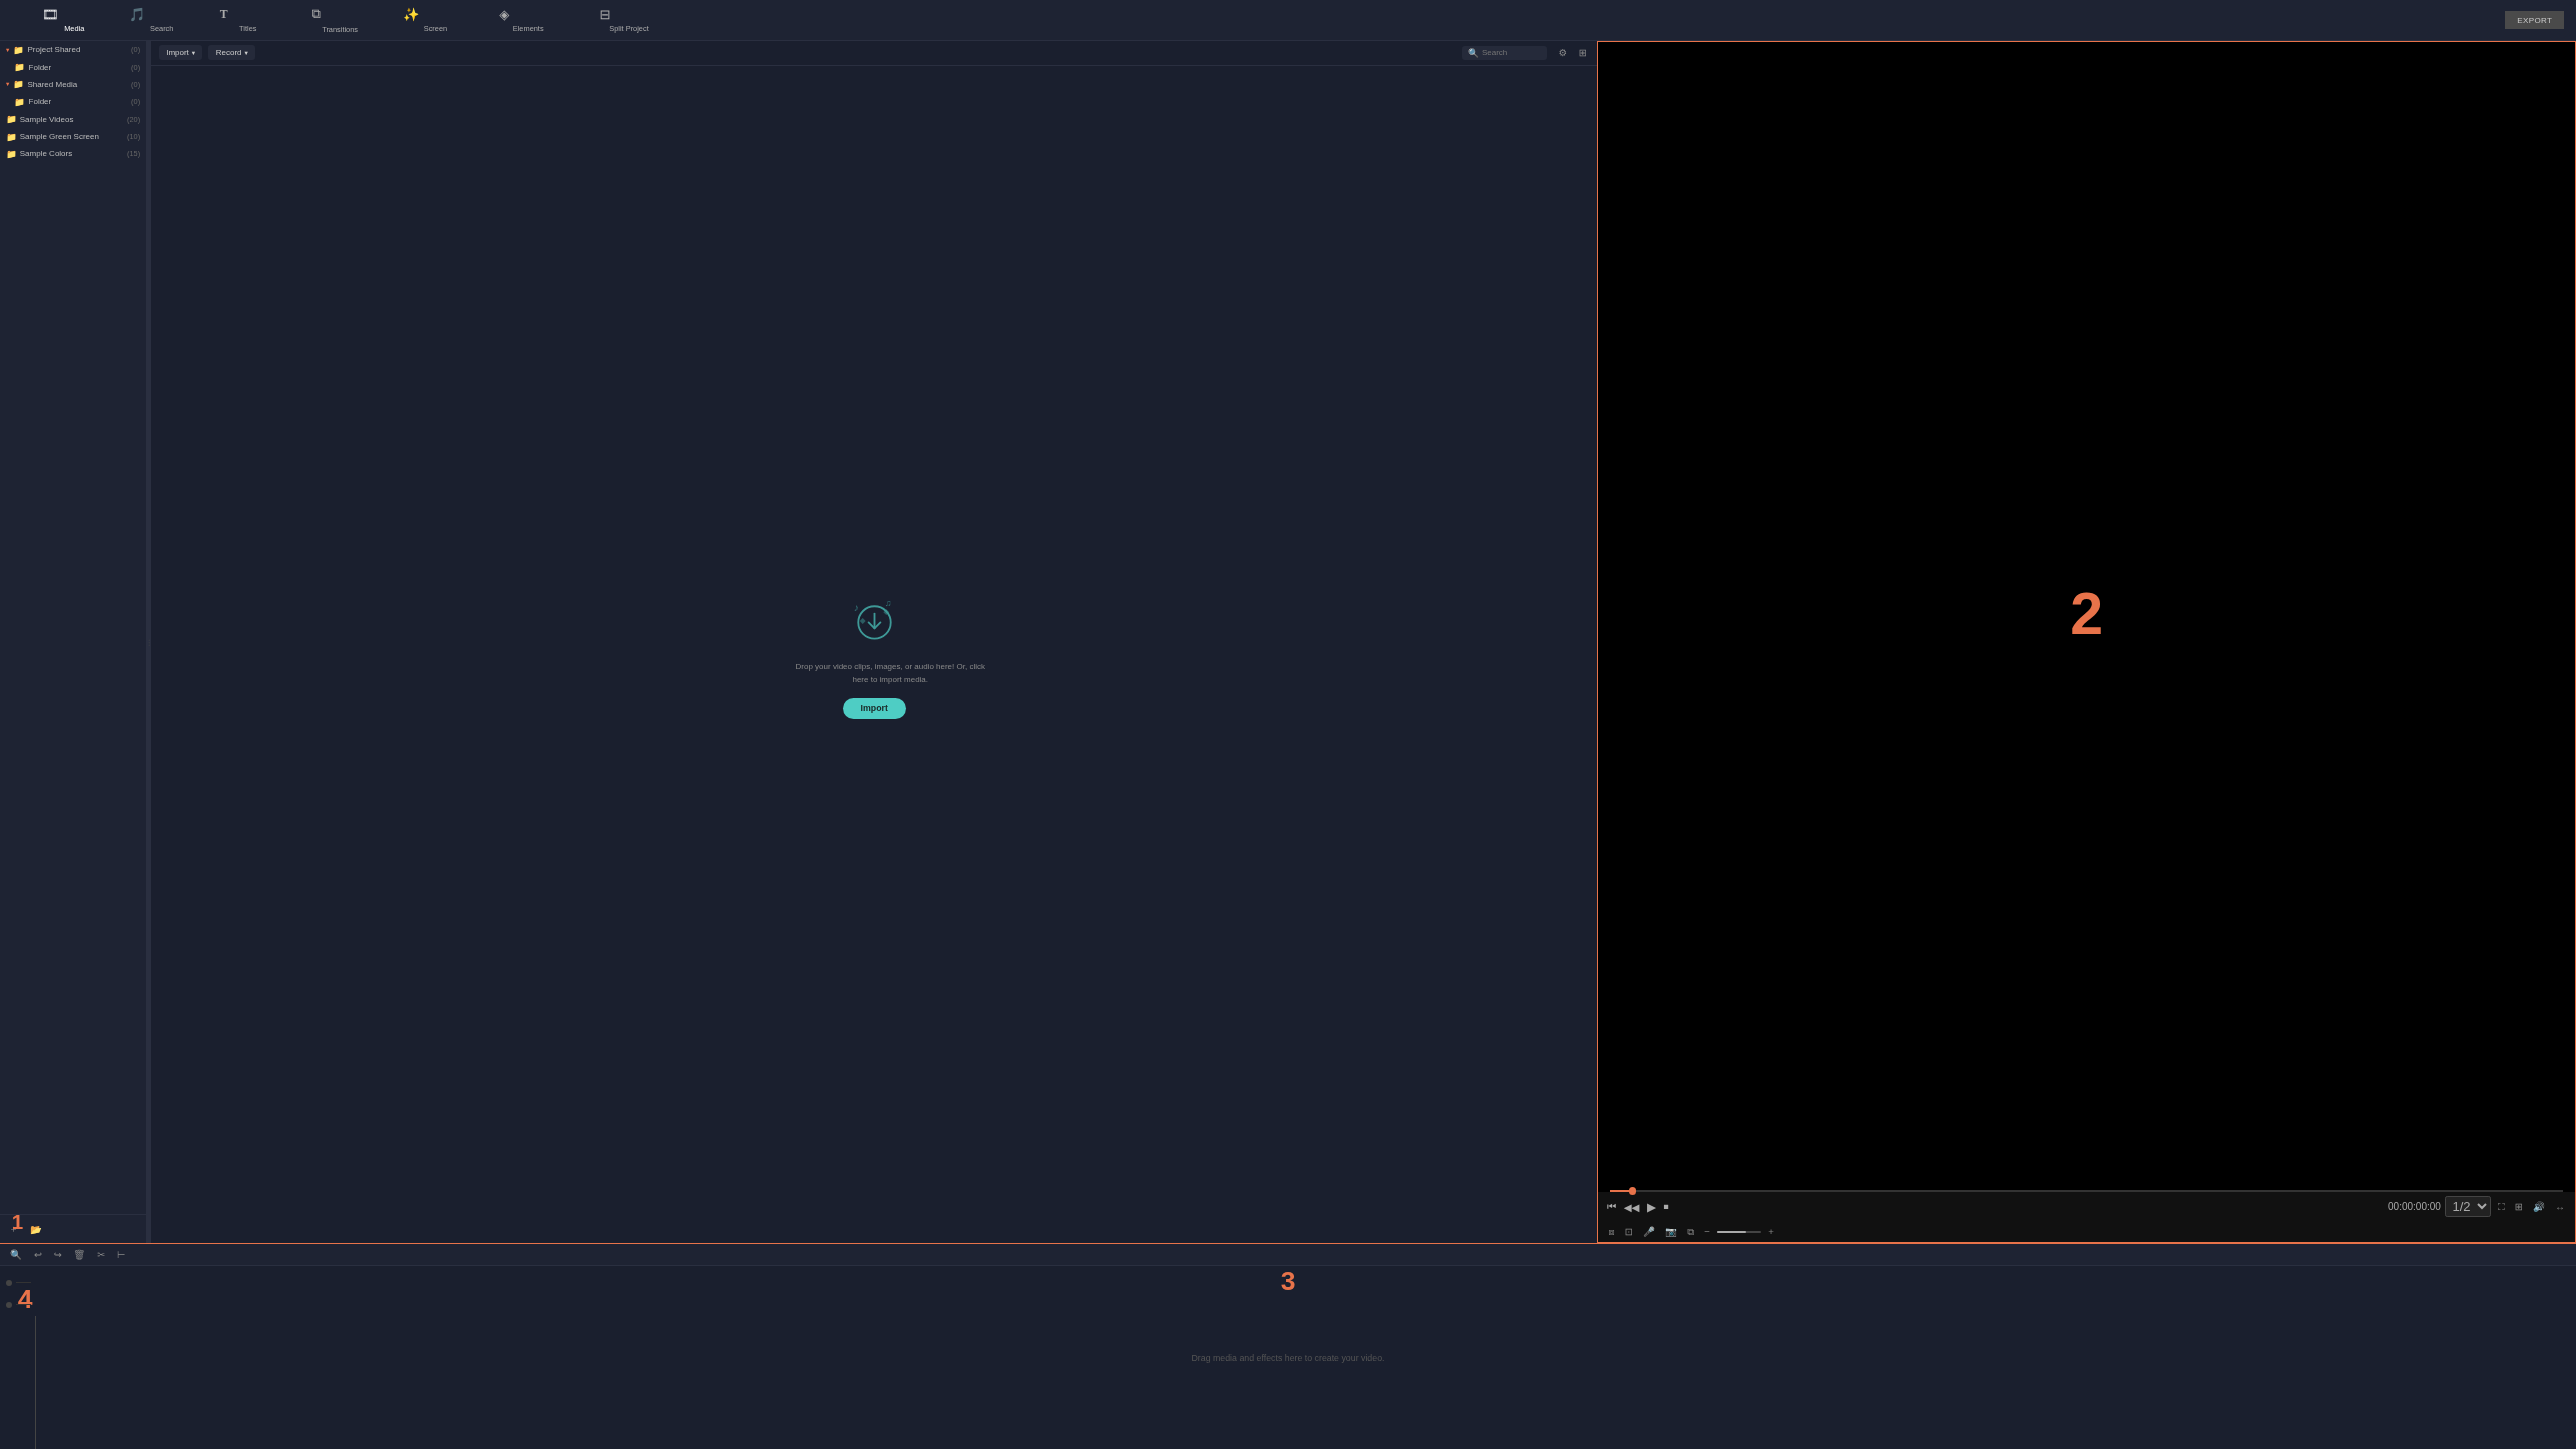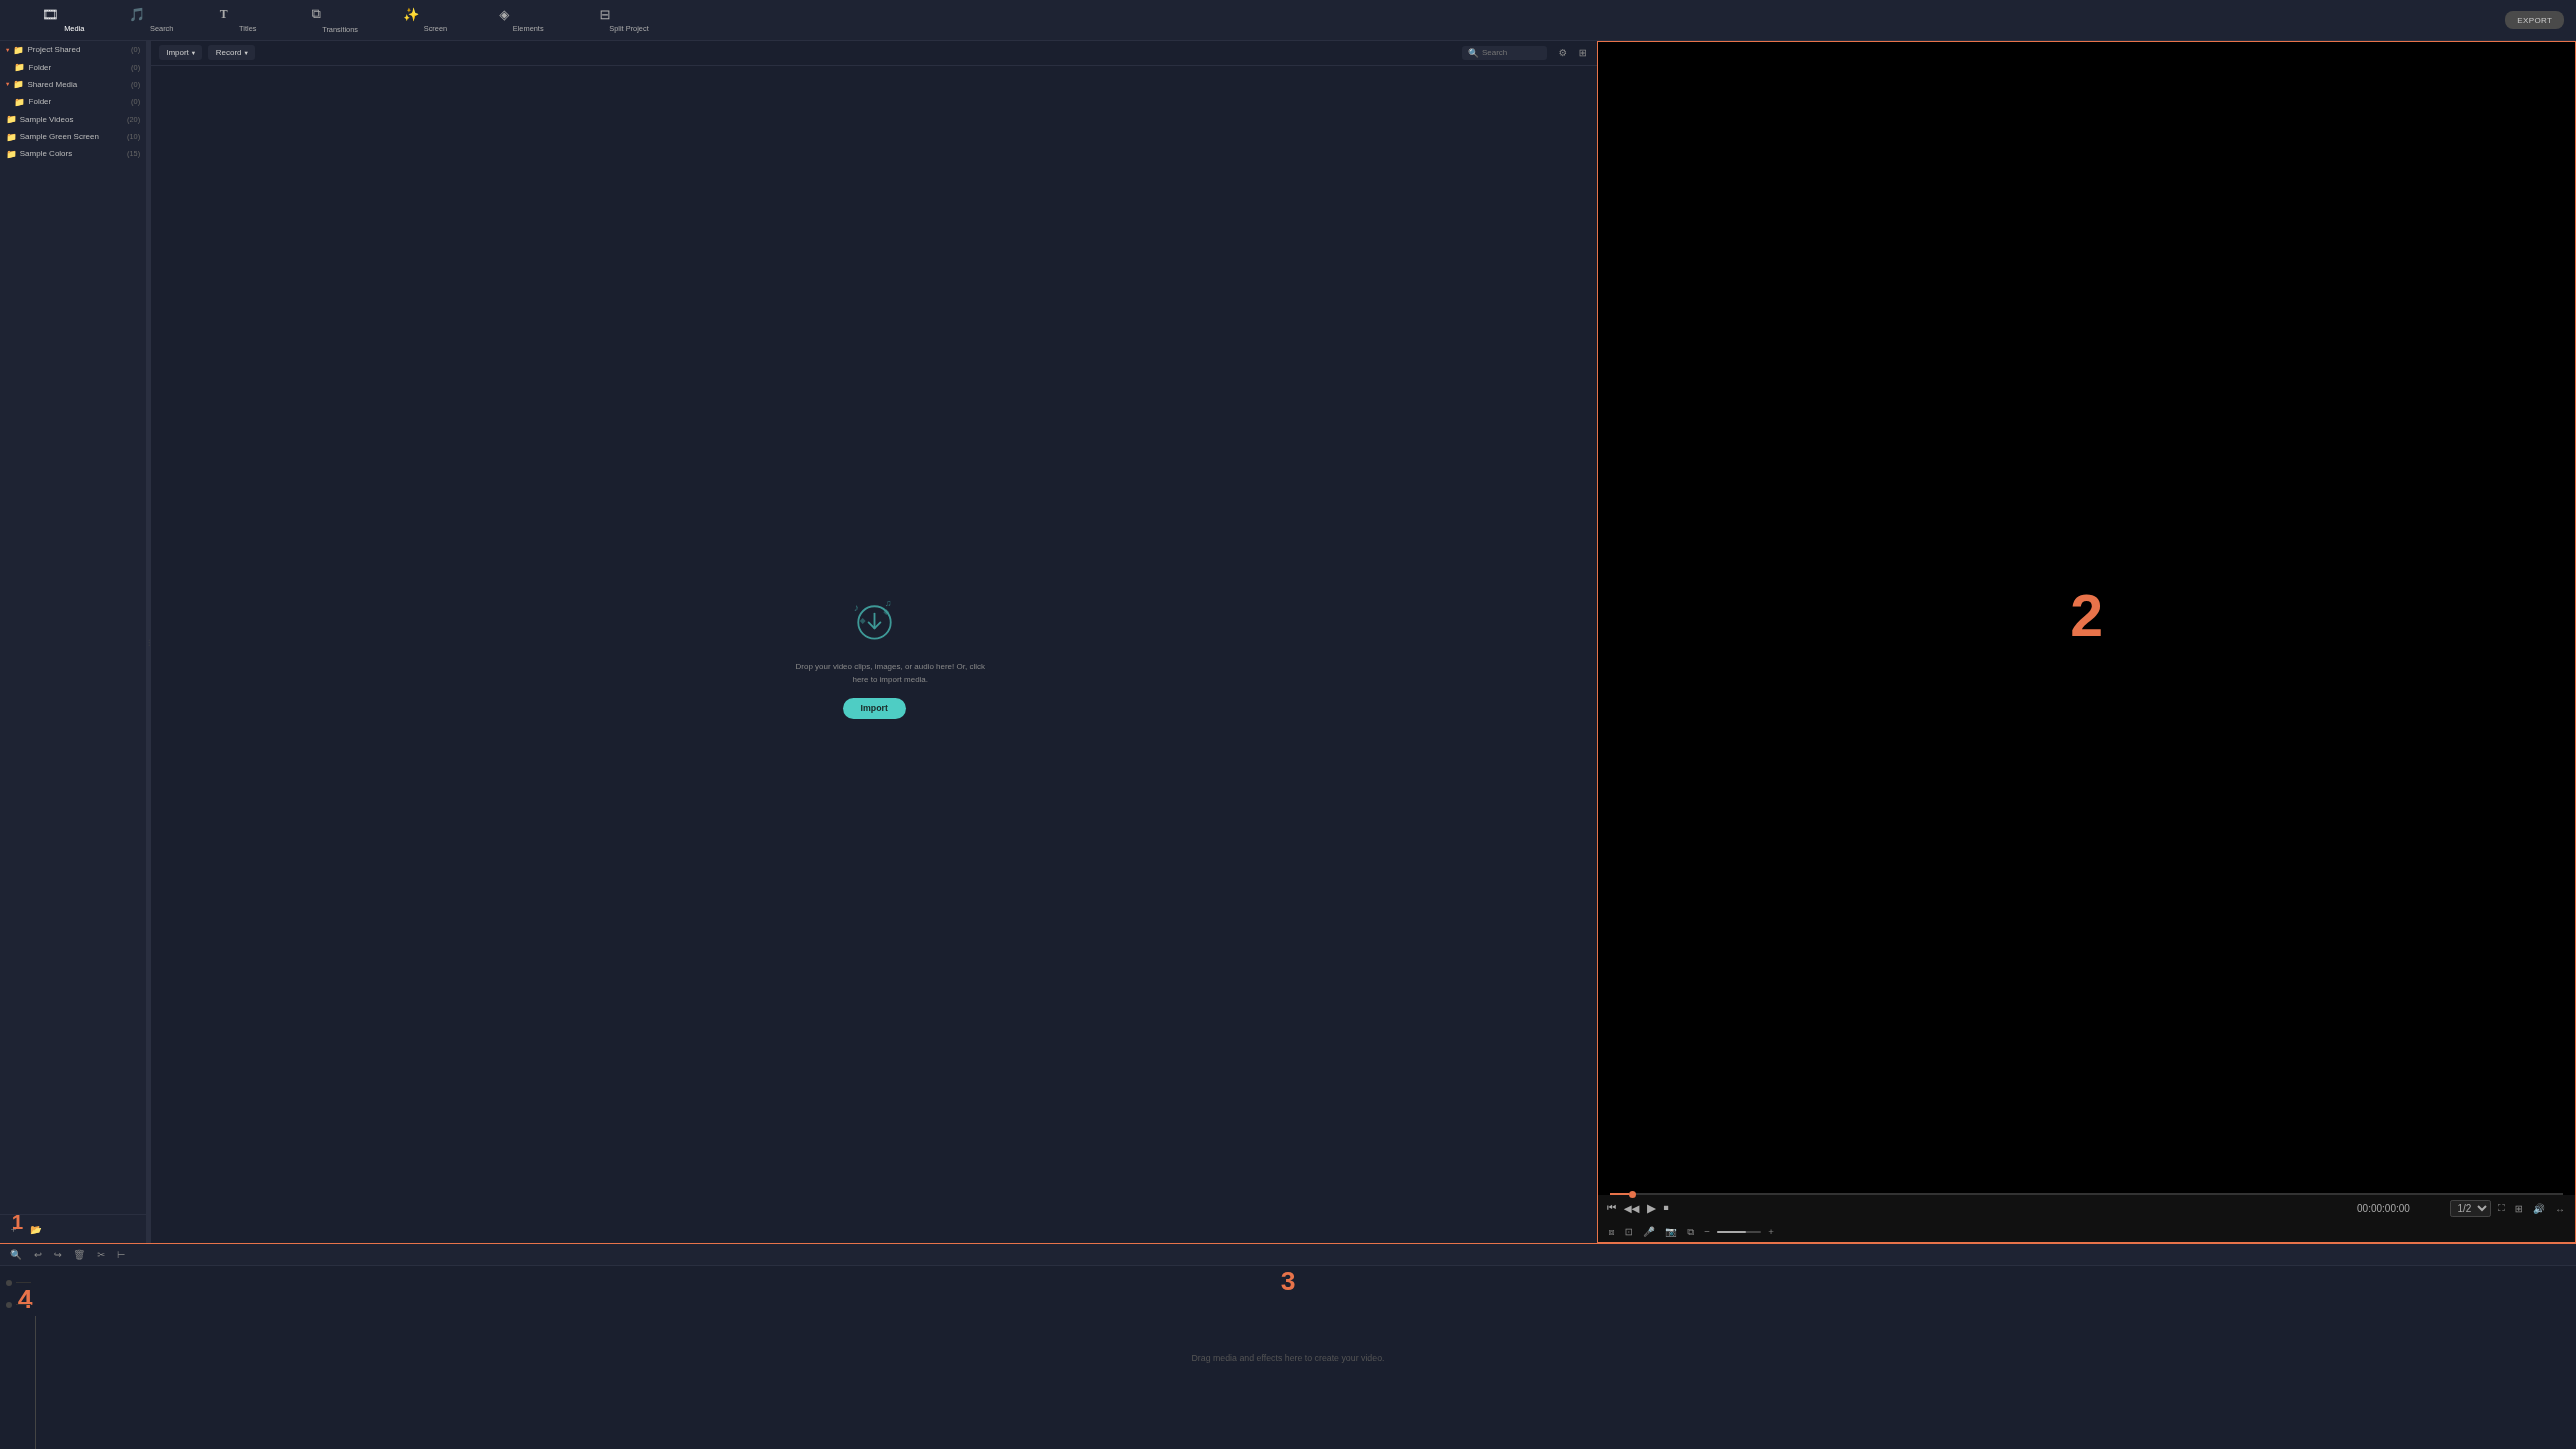--- a/index.html
+++ b/index.html
@@ -40,21 +40,21 @@
     .toolbar-item.active { color: #fff; }
     .toolbar-item .icon { font-size: 13.2px; }
     .toolbar-item .label { font-size: 7.4px; padding-left: 48px; }
     .export-btn {
       position: absolute;
       right: 11.8px;
       background: #4a4a4a;
       color: #ccc;
       border: none;
       padding: 4.4px 11.8px;
-      border-radius: 8px;
+      border-radius: 0;
       cursor: pointer;
       font-size: 8px;
       letter-spacing: 0.4px;
     }
 
     
     .main-area {
       display: flex;
       flex: 1;
       overflow: hidden;
@@ -234,24 +234,23 @@
     }
     .time-display {
       color: #aaa;
       font-size: 10px;
       margin-left: auto;
     }
     .speed-select {
       background: #222;
       border: 0.7px solid #444;
       color: #aaa;
-      font-size: 10px;
+      font-size: 13px;
       padding: 0.7px 2.2px;
       border-radius: 2.2px;
-      margin-left: 36px;
     }
     .preview-bottom-controls {
       background: #111;
       padding: 2.9px 7.4px;
       display: flex;
       align-items: center;
       gap: 4.4px;
     }
     .vol-slider {
       width: 44px;

